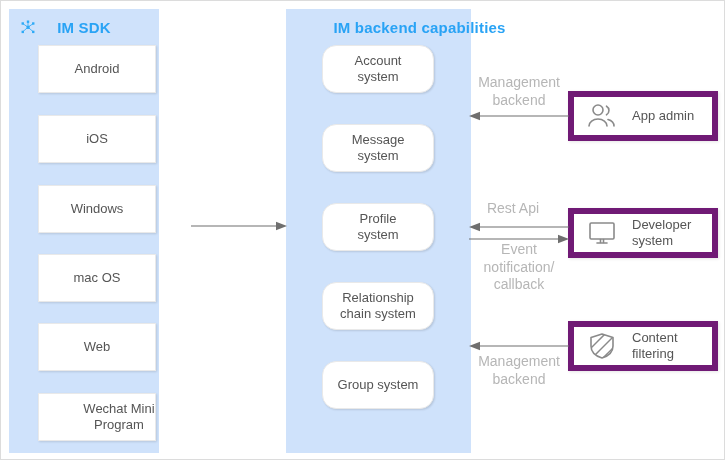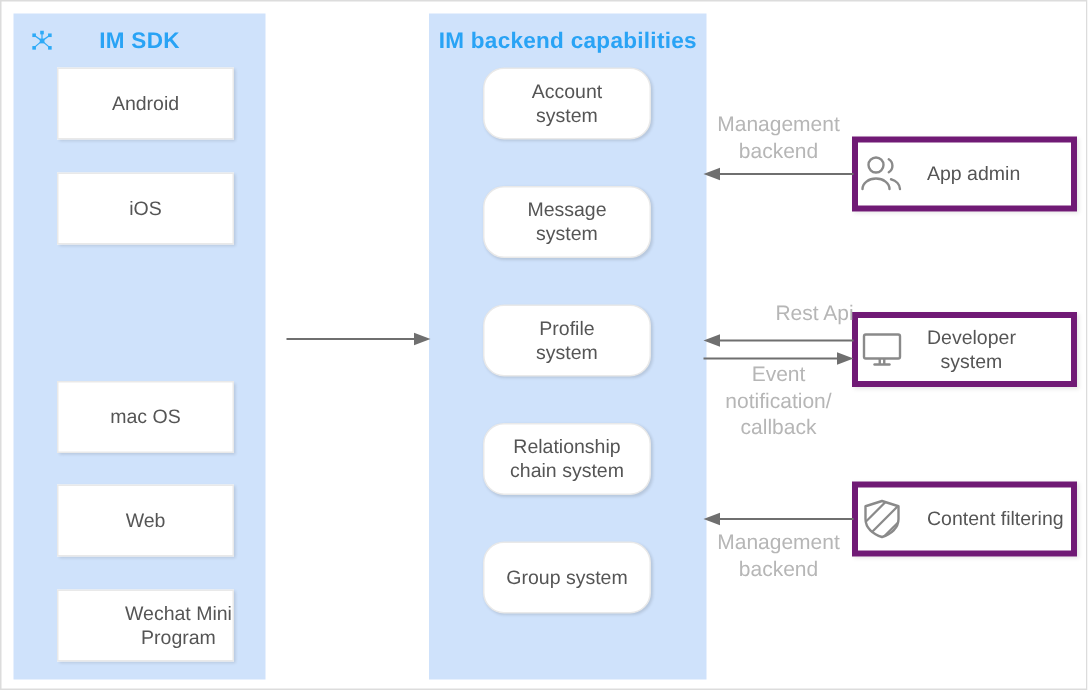--- a/index.html
+++ b/index.html
@@ -18,35 +18,35 @@
     border: 1px solid #dcdcdc;
     box-sizing: border-box;
     overflow: hidden;
   }
 
   
   .panel {
     position: absolute;
     background: #cfe2fb;
   }
-  #panel-sdk   { left: 8px;   top: 8px;  width: 168px; height: 444px; }
+  #panel-sdk   { left: 8px;   top: 8px;  width: 150px; height: 444px; }
   #panel-back  { left: 285px; top: 8px;  width: 185px; height: 444px; }
 
   .panel-title {
     position: absolute;
     width: 100%;
     text-align: center;
     color: #29a3f5;
     font-size: 15px;
     font-weight: bold;
     letter-spacing: .2px;
     white-space: nowrap;
   }
   #panel-sdk .panel-title  { top: 10px; left: 8px; width: auto; right: 8px; }
-  #panel-back .panel-title { top: 10px; left: 0; }
+  #panel-back .panel-title { top: 10px; left: 0; padding-left: 41px; }
 
   
   .net-icon {
     position: absolute;
     left: 10px;
     top: 10px;
     width: 18px;
     height: 18px;
   }
 
@@ -65,28 +65,27 @@
     font-size: 13px;
     line-height: 1.25;
   }
   .card.sdk  { left: 29px; width: 118px; height: 48px; }
   .card.cap  { left: 36px; width: 112px; height: 48px; border-radius: 14px; }
 
   
   .entity {
     position: absolute;
     background: #ffffff;
-    border: 4px solid #701a75;
+    border: 6px solid #701a75;
     box-shadow: 1px 1px 3px rgba(0,0,0,.10);
     box-sizing: border-box;
     display: flex;
     align-items: center;
     height: 50px;
-    padding-left: 0;
-    text-align: center;
+    padding-left: 12px;
   }
   .entity .ent-icon {
     width: 32px;
     height: 28px;
     flex: 0 0 32px;
     margin-right: 14px;
     color: #8a8a8a;
   }
   .entity .ent-label {
     color: #555555;
@@ -137,20 +136,21 @@
         <rect x="17.4" y="4.4" width="3.2" height="3.2"></rect>
         <rect x="3.4" y="15.6" width="3.2" height="3.2"></rect>
         <rect x="17.4" y="15.6" width="3.2" height="3.2"></rect>
       </g>
     </svg>
 
     <div class="panel-title">IM SDK</div>
 
     <div class="card sdk" style="top:36px">Android</div>
     <div class="card sdk" style="top:106px">iOS</div>
+    <div class="card sdk" style="top:176px">Windows</div>
     <div class="card sdk" style="top:245px">mac OS</div>
     <div class="card sdk" style="top:314px">Web</div>
     <div class="card sdk" style="top: 384px; white-space: pre-line; padding-left: 44px;">Wechat Mini
 Program</div>
   </div>
 
   <div class="panel" id="panel-back">
     <div class="panel-title">IM backend capabilities</div>
 
     <div class="card cap" style="top: 36px; white-space: pre-line;">Account
@@ -217,21 +217,21 @@
     <line class="arrow-line" x1="100" y1="7" x2="11" y2="7"></line>
     <polygon class="arrow-head" points="0,7 11,2.8 11,11.2"></polygon>
   </svg>
   <div class="arrow-label" style="left: 470px; top: 73px; width: 96px; white-space: pre-line;">Management
 backend</div>
 
   <svg class="arrow-svg" style="left:468px; top:219px; width:100px; height:14px;" viewBox="0 0 100 14">
     <line class="arrow-line" x1="100" y1="7" x2="11" y2="7"></line>
     <polygon class="arrow-head" points="0,7 11,2.8 11,11.2"></polygon>
   </svg>
-  <div class="arrow-label" style="left:494px; top:199px; width:96px;">Rest Api</div>
+  <div class="arrow-label" style="left:464px; top:199px; width:96px;">Rest Api</div>
 
   <svg class="arrow-svg" style="left:468px; top:231px; width:100px; height:14px;" viewBox="0 0 100 14">
     <line class="arrow-line" x1="0" y1="7" x2="89" y2="7"></line>
     <polygon class="arrow-head" points="100,7 89,2.8 89,11.2"></polygon>
   </svg>
   <div class="arrow-label" style="left: 470px; top: 240px; width: 96px; white-space: pre-line;">Event
 notification/
 callback</div>
 
   <svg class="arrow-svg" style="left:468px; top:338px; width:100px; height:14px;" viewBox="0 0 100 14">

